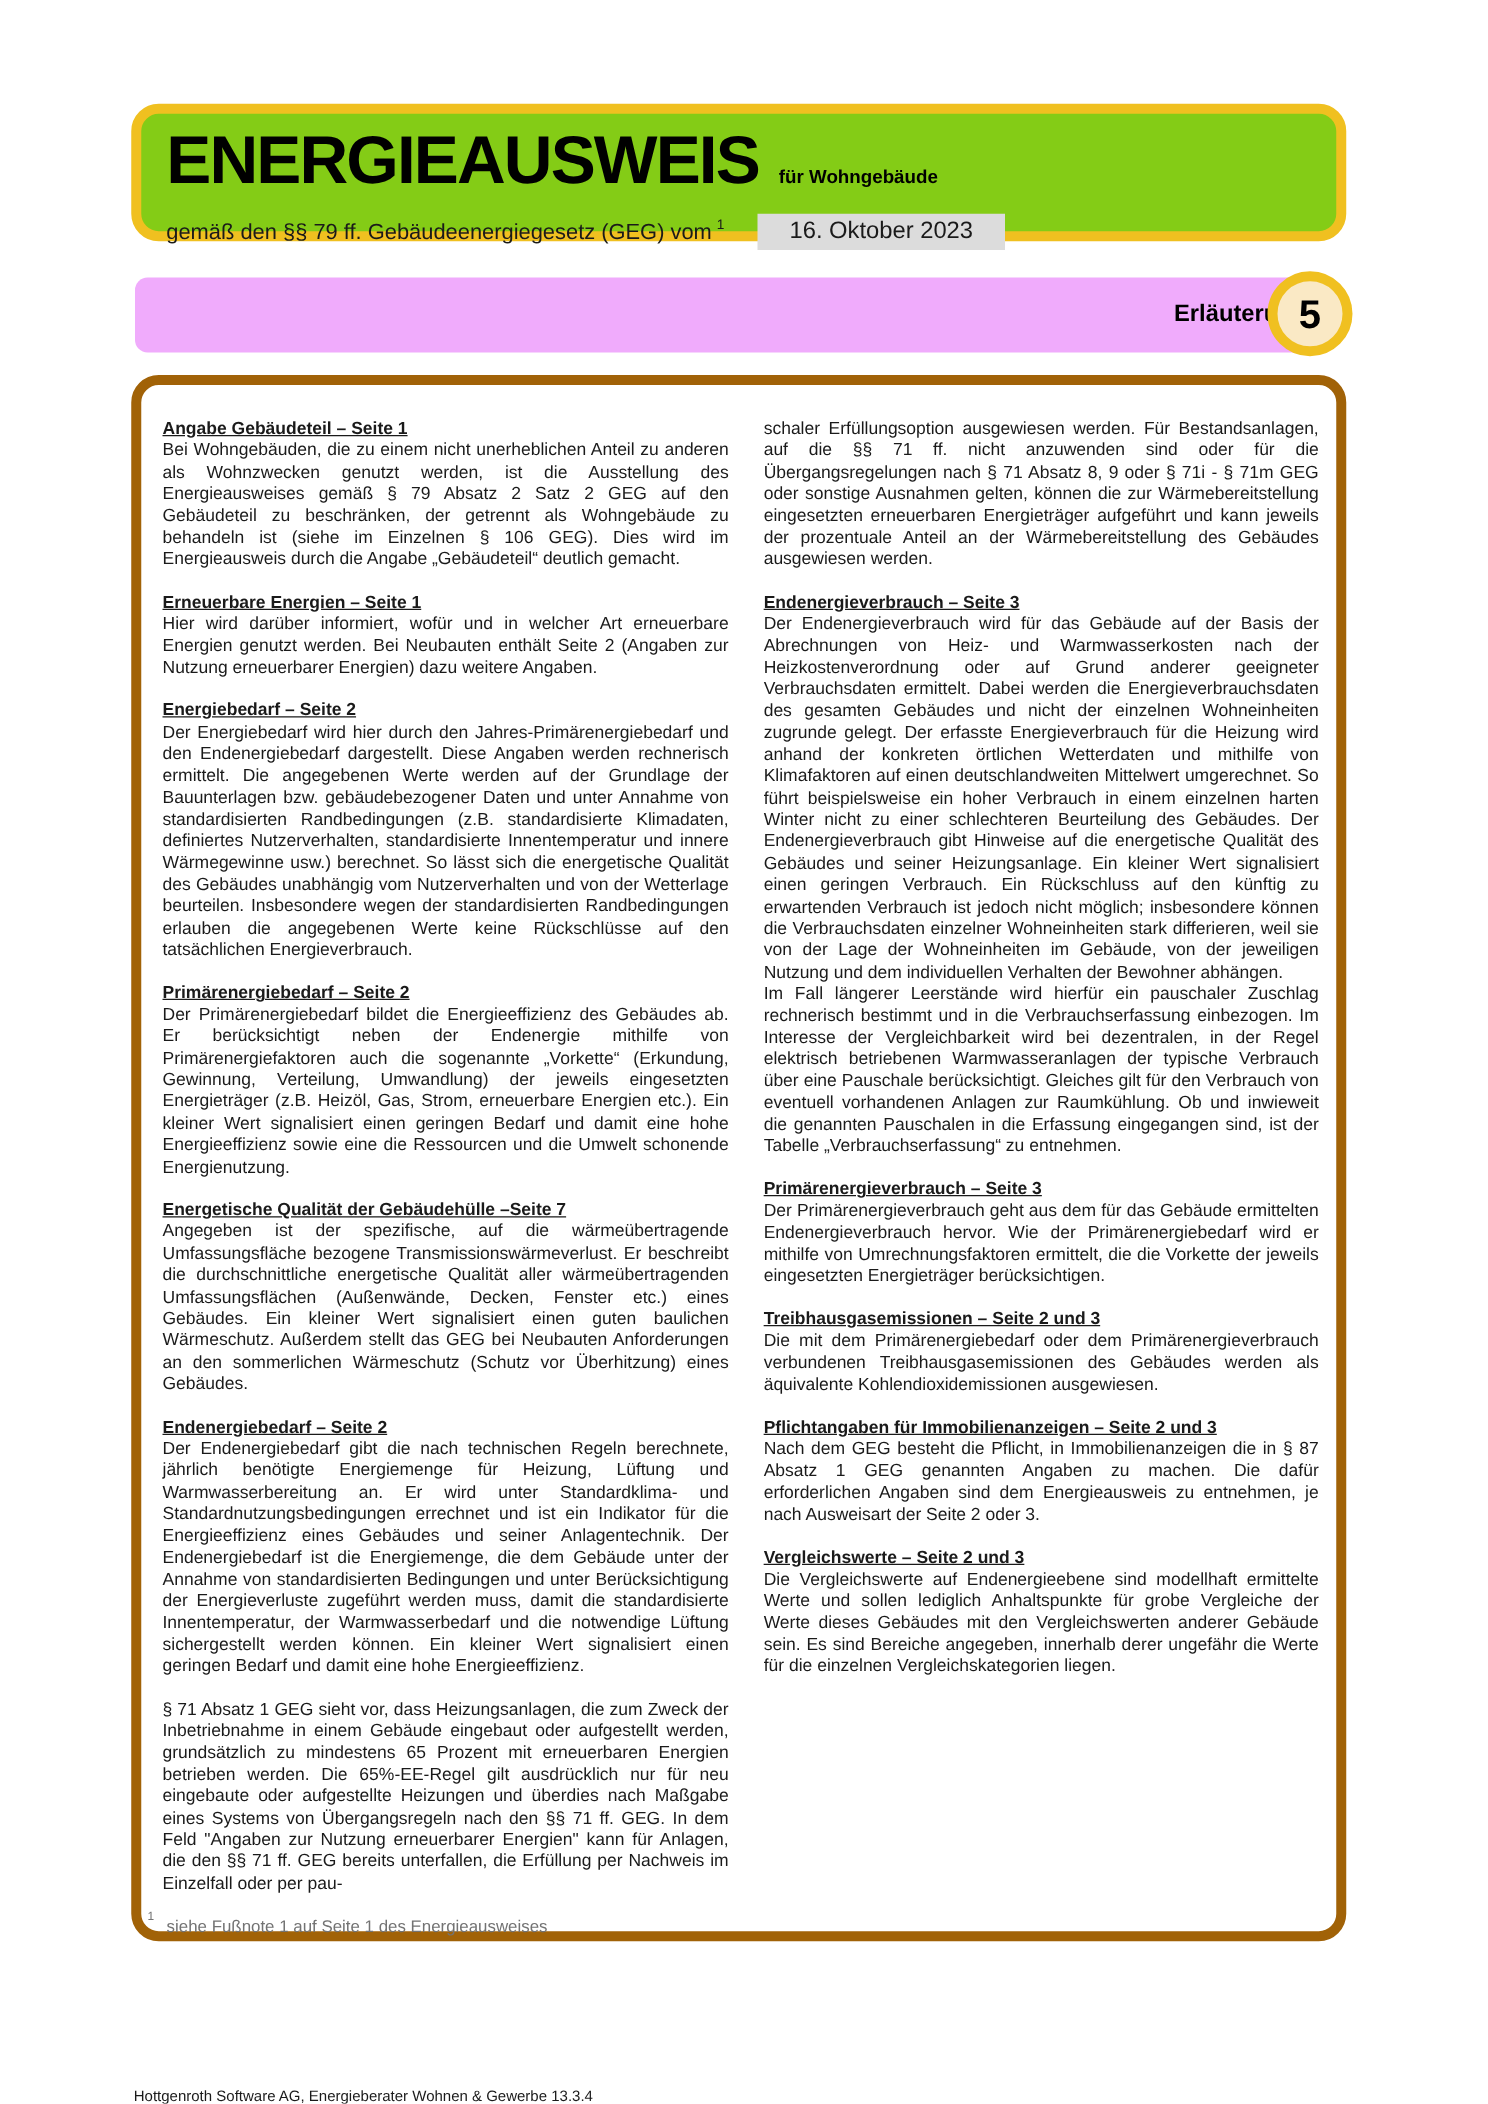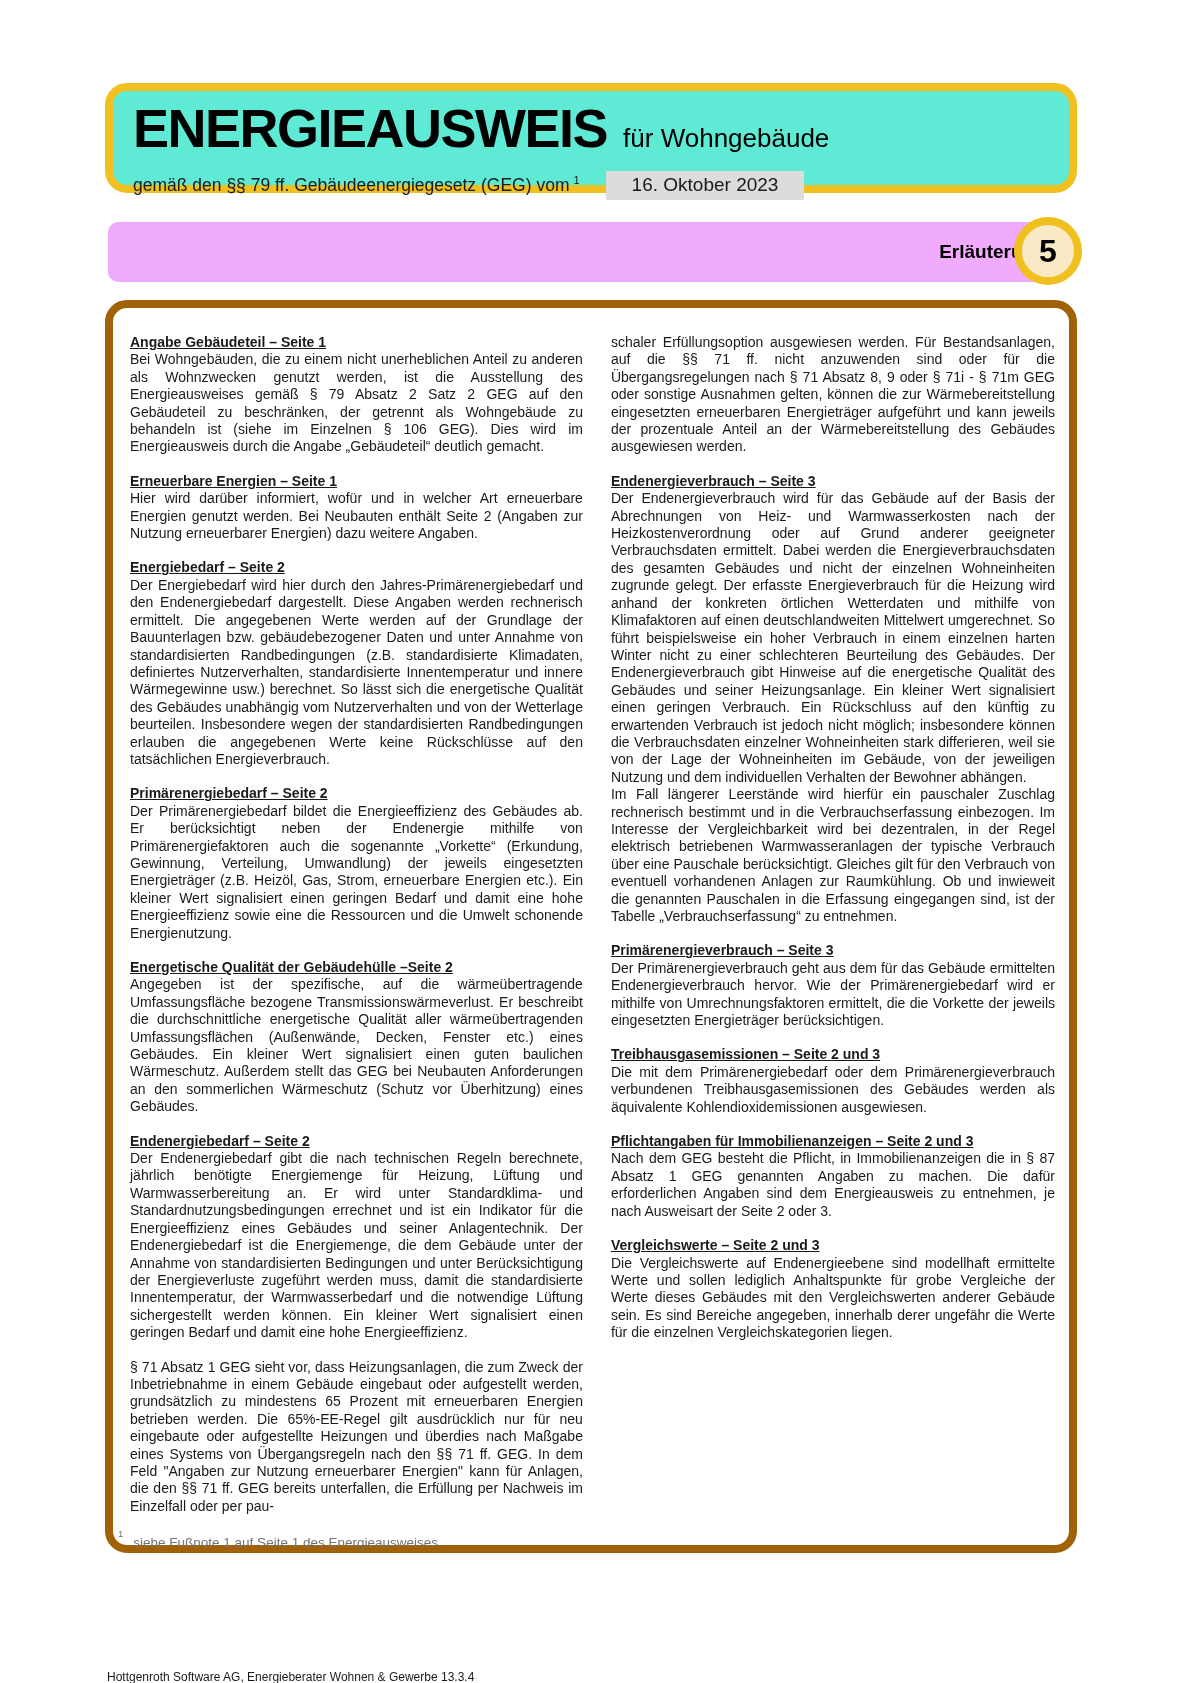--- a/index.html
+++ b/index.html
@@ -3,25 +3,25 @@
 <meta charset="utf-8">
 <style>
   html,body{margin:0;padding:0;background:#ffffff;}
   body{width:1190px;height:1683px;font-family:"Liberation Sans", sans-serif;color:#1a1a1a;}
   .page{position:relative;width:1190px;height:1683px;overflow:hidden;background:#ffffff;}
 
   
   .header-box{
     position:absolute;left:105px;top:83px;width:972px;height:110px;
     border:8px solid #F0C020;border-radius:22px;box-sizing:border-box;
-    background:#5eead4;padding:10px 0 0 20px;
+    background:#84cc16;padding:10px 0 0 20px;
   }
   .title-row{display:flex;align-items:baseline;white-space:nowrap;}
   .title{font-size:54px;font-weight:bold;letter-spacing:-1.5px;line-height:1.0;color:#000;}
-  .title-suffix{font-size:26px;font-weight:normal;margin-left:16px;color:#000;}
+  .title-suffix{font-size:15px;font-weight:bold;margin-left:16px;color:#000;}
   .law-row{display:flex;align-items:center;margin-top:16px;font-size:17.5px;color:#1a1a1a;white-space:nowrap;}
   .law-row sup{font-size:11px;margin-left:4px;position:relative;top:-6px;}
   .date-box{background:#DCDCDC;margin-left:26px;padding:3px 26px 4px 26px;font-size:19px;color:#1a1a1a;}
 
   
   .banner{
     position:absolute;left:108px;top:222px;width:960px;height:60px;
     background:#f0abfc;border-radius:10px;box-sizing:border-box;
     display:flex;align-items:center;padding-left:16px;
     font-size:19px;font-weight:bold;color:#000;justify-content:flex-end;
@@ -91,21 +91,21 @@
         </div>
         <div class="section">
           <div class="section-heading">Energiebedarf – Seite 2</div>
           <p>Der Energiebedarf wird hier durch den Jahres-Primärenergiebedarf und den Endenergiebedarf dargestellt. Diese Angaben werden rechnerisch ermittelt. Die angegebenen Werte werden auf der Grundlage der Bauunterlagen bzw. gebäudebezogener Daten und unter Annahme von standardisierten Randbedingungen (z.B. standardisierte Klimadaten, definiertes Nutzerverhalten, standardisierte Innentemperatur und innere Wärmegewinne usw.) berechnet. So lässt sich die energetische Qualität des Gebäudes unabhängig vom Nutzerverhalten und von der Wetterlage beurteilen. Insbesondere wegen der standardisierten Randbedingungen erlauben die angegebenen Werte keine Rückschlüsse auf den tatsächlichen Energieverbrauch.</p>
         </div>
         <div class="section">
           <div class="section-heading">Primärenergiebedarf – Seite 2</div>
           <p>Der Primärenergiebedarf bildet die Energieeffizienz des Gebäudes ab. Er berücksichtigt neben der Endenergie mithilfe von Primärenergiefaktoren auch die sogenannte „Vorkette“ (Erkundung, Gewinnung, Verteilung, Umwandlung) der jeweils eingesetzten Energieträger (z.B. Heizöl, Gas, Strom, erneuerbare Energien etc.). Ein kleiner Wert signalisiert einen geringen Bedarf und damit eine hohe Energieeffizienz sowie eine die Ressourcen und die Umwelt schonende Energienutzung.</p>
         </div>
         <div class="section">
-          <div class="section-heading">Energetische Qualität der Gebäudehülle –Seite 2</div>
+          <div class="section-heading">Energetische Qualität der Gebäudehülle –Seite 7</div>
           <p>Angegeben ist der spezifische, auf die wärmeübertragende Umfassungsfläche bezogene Transmissionswärmeverlust. Er beschreibt die durchschnittliche energetische Qualität aller wärmeübertragenden Umfassungsflächen (Außenwände, Decken, Fenster etc.) eines Gebäudes. Ein kleiner Wert signalisiert einen guten baulichen Wärmeschutz. Außerdem stellt das GEG bei Neubauten Anforderungen an den sommerlichen Wärmeschutz (Schutz vor Überhitzung) eines Gebäudes.</p>
         </div>
         <div class="section">
           <div class="section-heading">Endenergiebedarf – Seite 2</div>
           <p>Der Endenergiebedarf gibt die nach technischen Regeln berechnete, jährlich benötigte Energiemenge für Heizung, Lüftung und Warmwasserbereitung an. Er wird unter Standardklima- und Standardnutzungsbedingungen errechnet und ist ein Indikator für die Energieeffizienz eines Gebäudes und seiner Anlagentechnik. Der Endenergiebedarf ist die Energiemenge, die dem Gebäude unter der Annahme von standardisierten Bedingungen und unter Berücksichtigung der Energieverluste zugeführt werden muss, damit die standardisierte Innentemperatur, der Warmwasserbedarf und die notwendige Lüftung sichergestellt werden können. Ein kleiner Wert signalisiert einen geringen Bedarf und damit eine hohe Energieeffizienz.</p>
         </div>
         <div class="section">
           <p>§ 71 Absatz 1 GEG sieht vor, dass Heizungsanlagen, die zum Zweck der Inbetriebnahme in einem Gebäude eingebaut oder aufgestellt werden, grundsätzlich zu mindestens 65 Prozent mit erneuerbaren Energien betrieben werden. Die 65%-EE-Regel gilt ausdrücklich nur für neu eingebaute oder aufgestellte Heizungen und überdies nach Maßgabe eines Systems von Übergangsregeln nach den §§ 71 ff. GEG. In dem Feld "Angaben zur Nutzung erneuerbarer Energien" kann für Anlagen, die den §§ 71 ff. GEG bereits unterfallen, die Erfüllung per Nachweis im Einzelfall oder per pau-</p>
         </div>
       </div>

